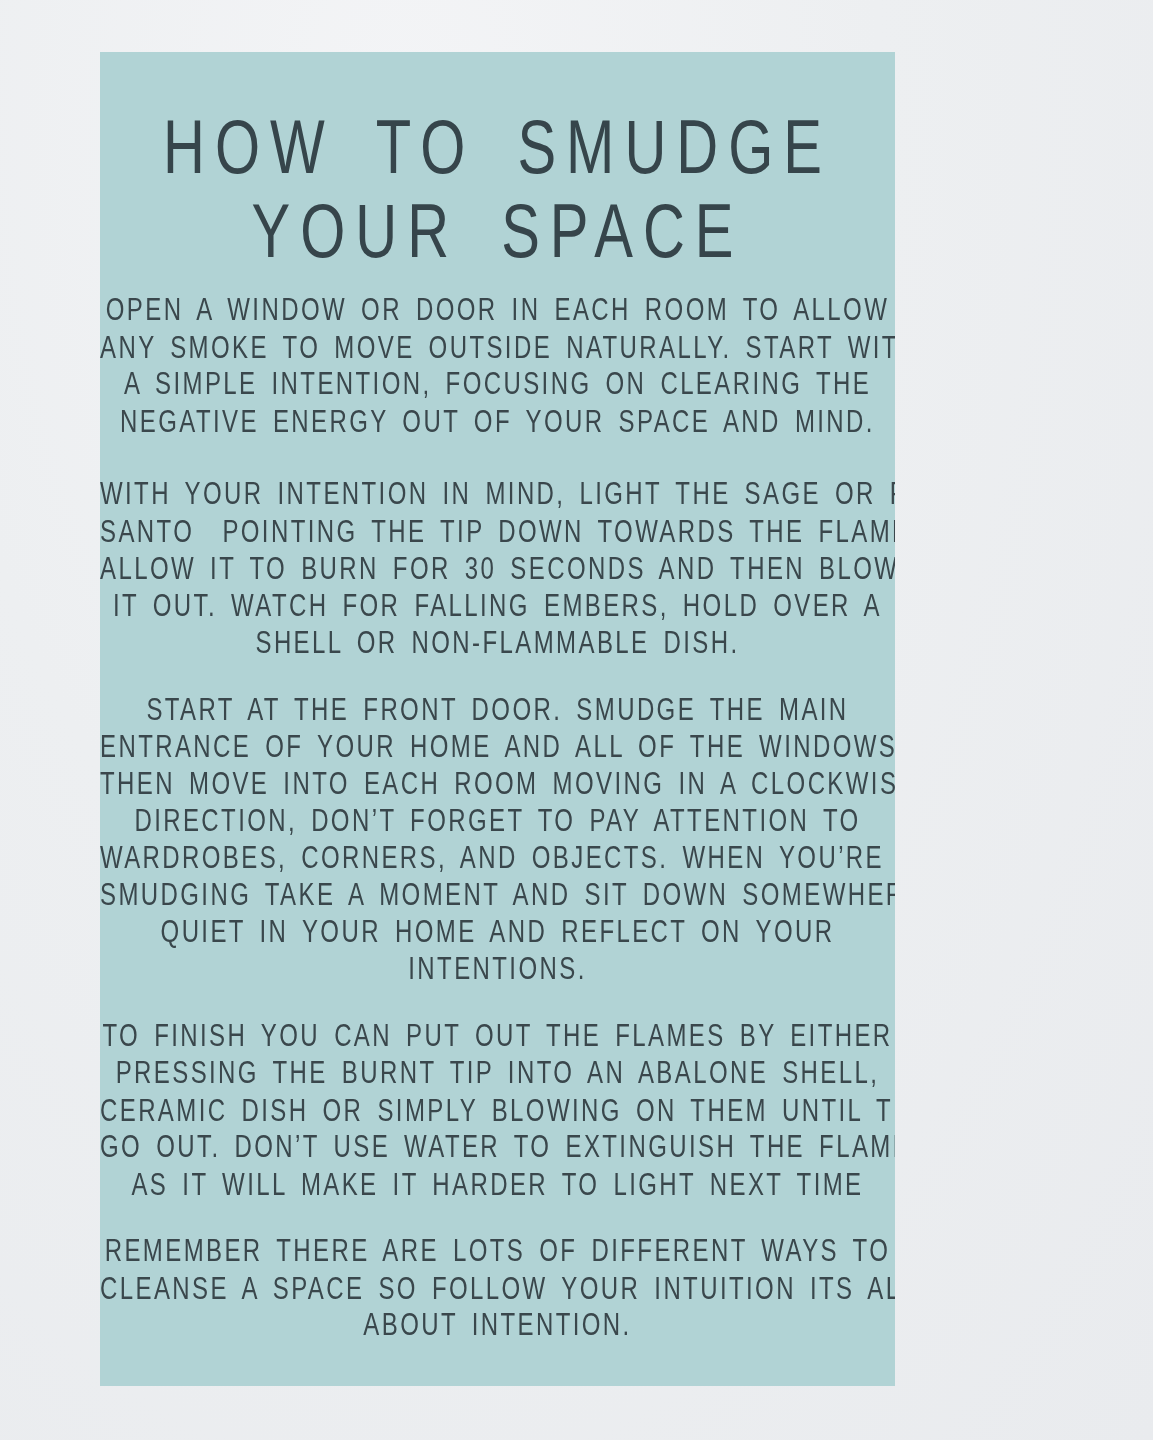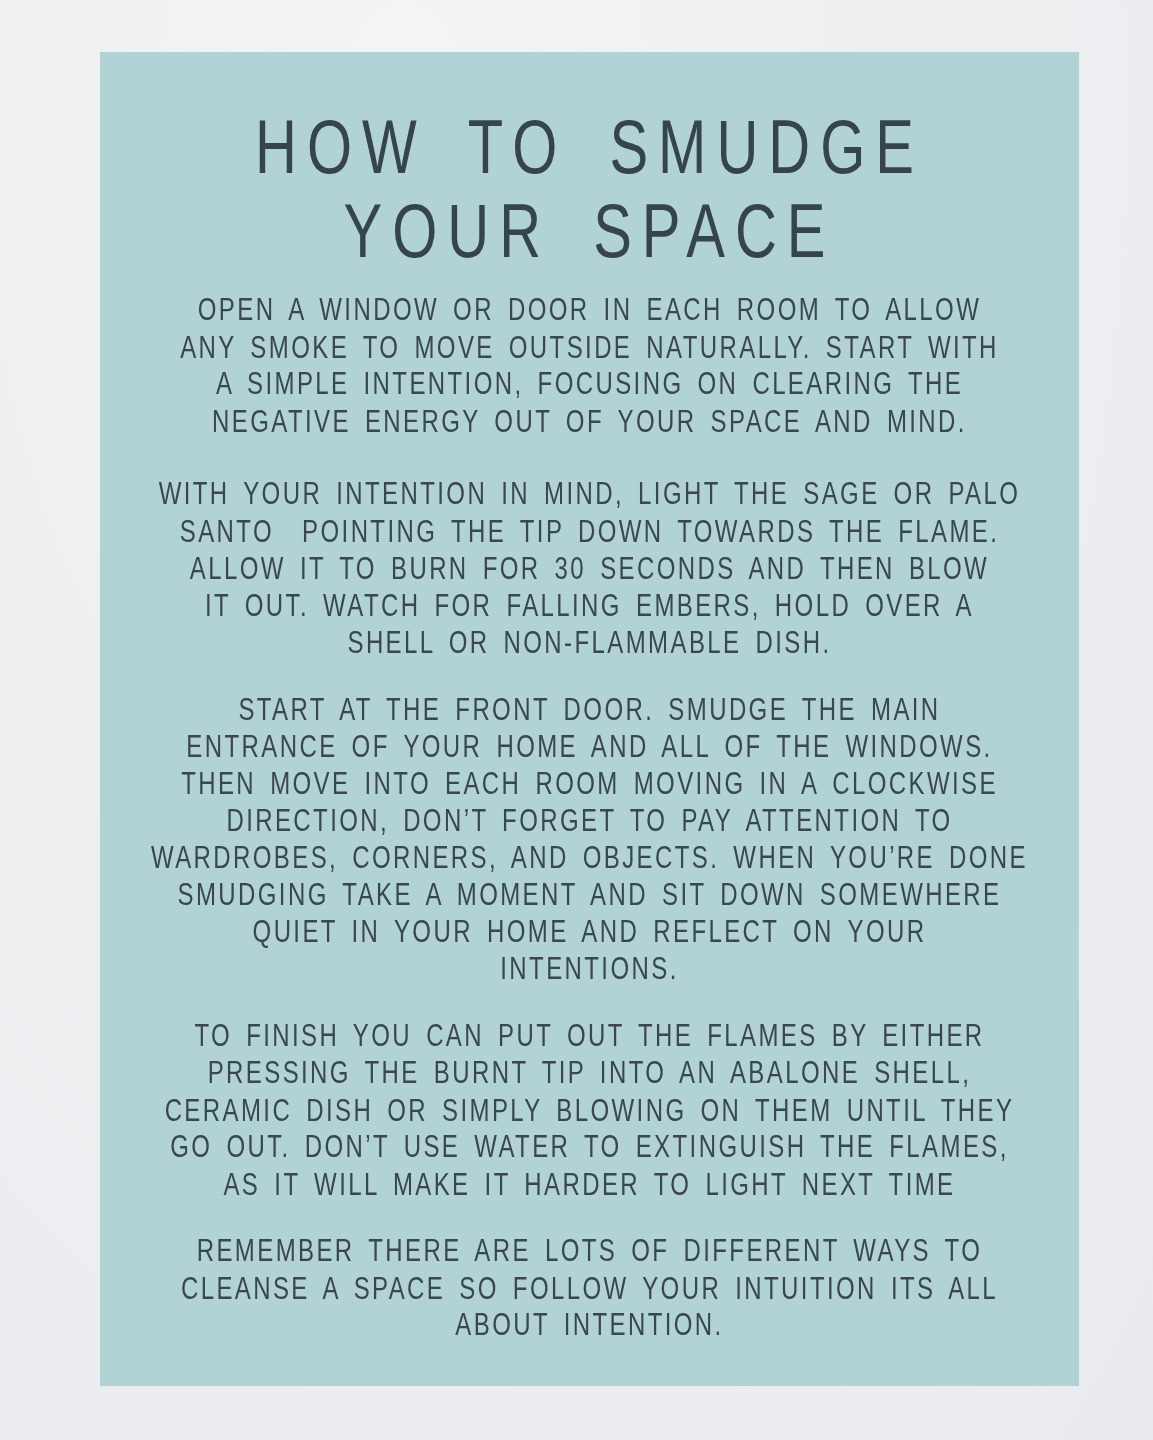--- a/index.html
+++ b/index.html
@@ -13,21 +13,21 @@
   body {
     background: radial-gradient(ellipse at 35% 8%, #f3f4f6 0%, #edeff1 45%, #e9ebee 100%);
     font-family: "Liberation Sans", sans-serif;
     position: relative;
   }
 
   .poster-card {
     position: absolute;
     left: 100px;
     top: 52px;
-    width: 979px;
+    width: 795px;
     height: 1334px;
     background: #b1d3d5;
     overflow: hidden;
   }
 
   .poster-content {
     position: absolute;
     left: 0;
     top: 0;
     width: 100%;

